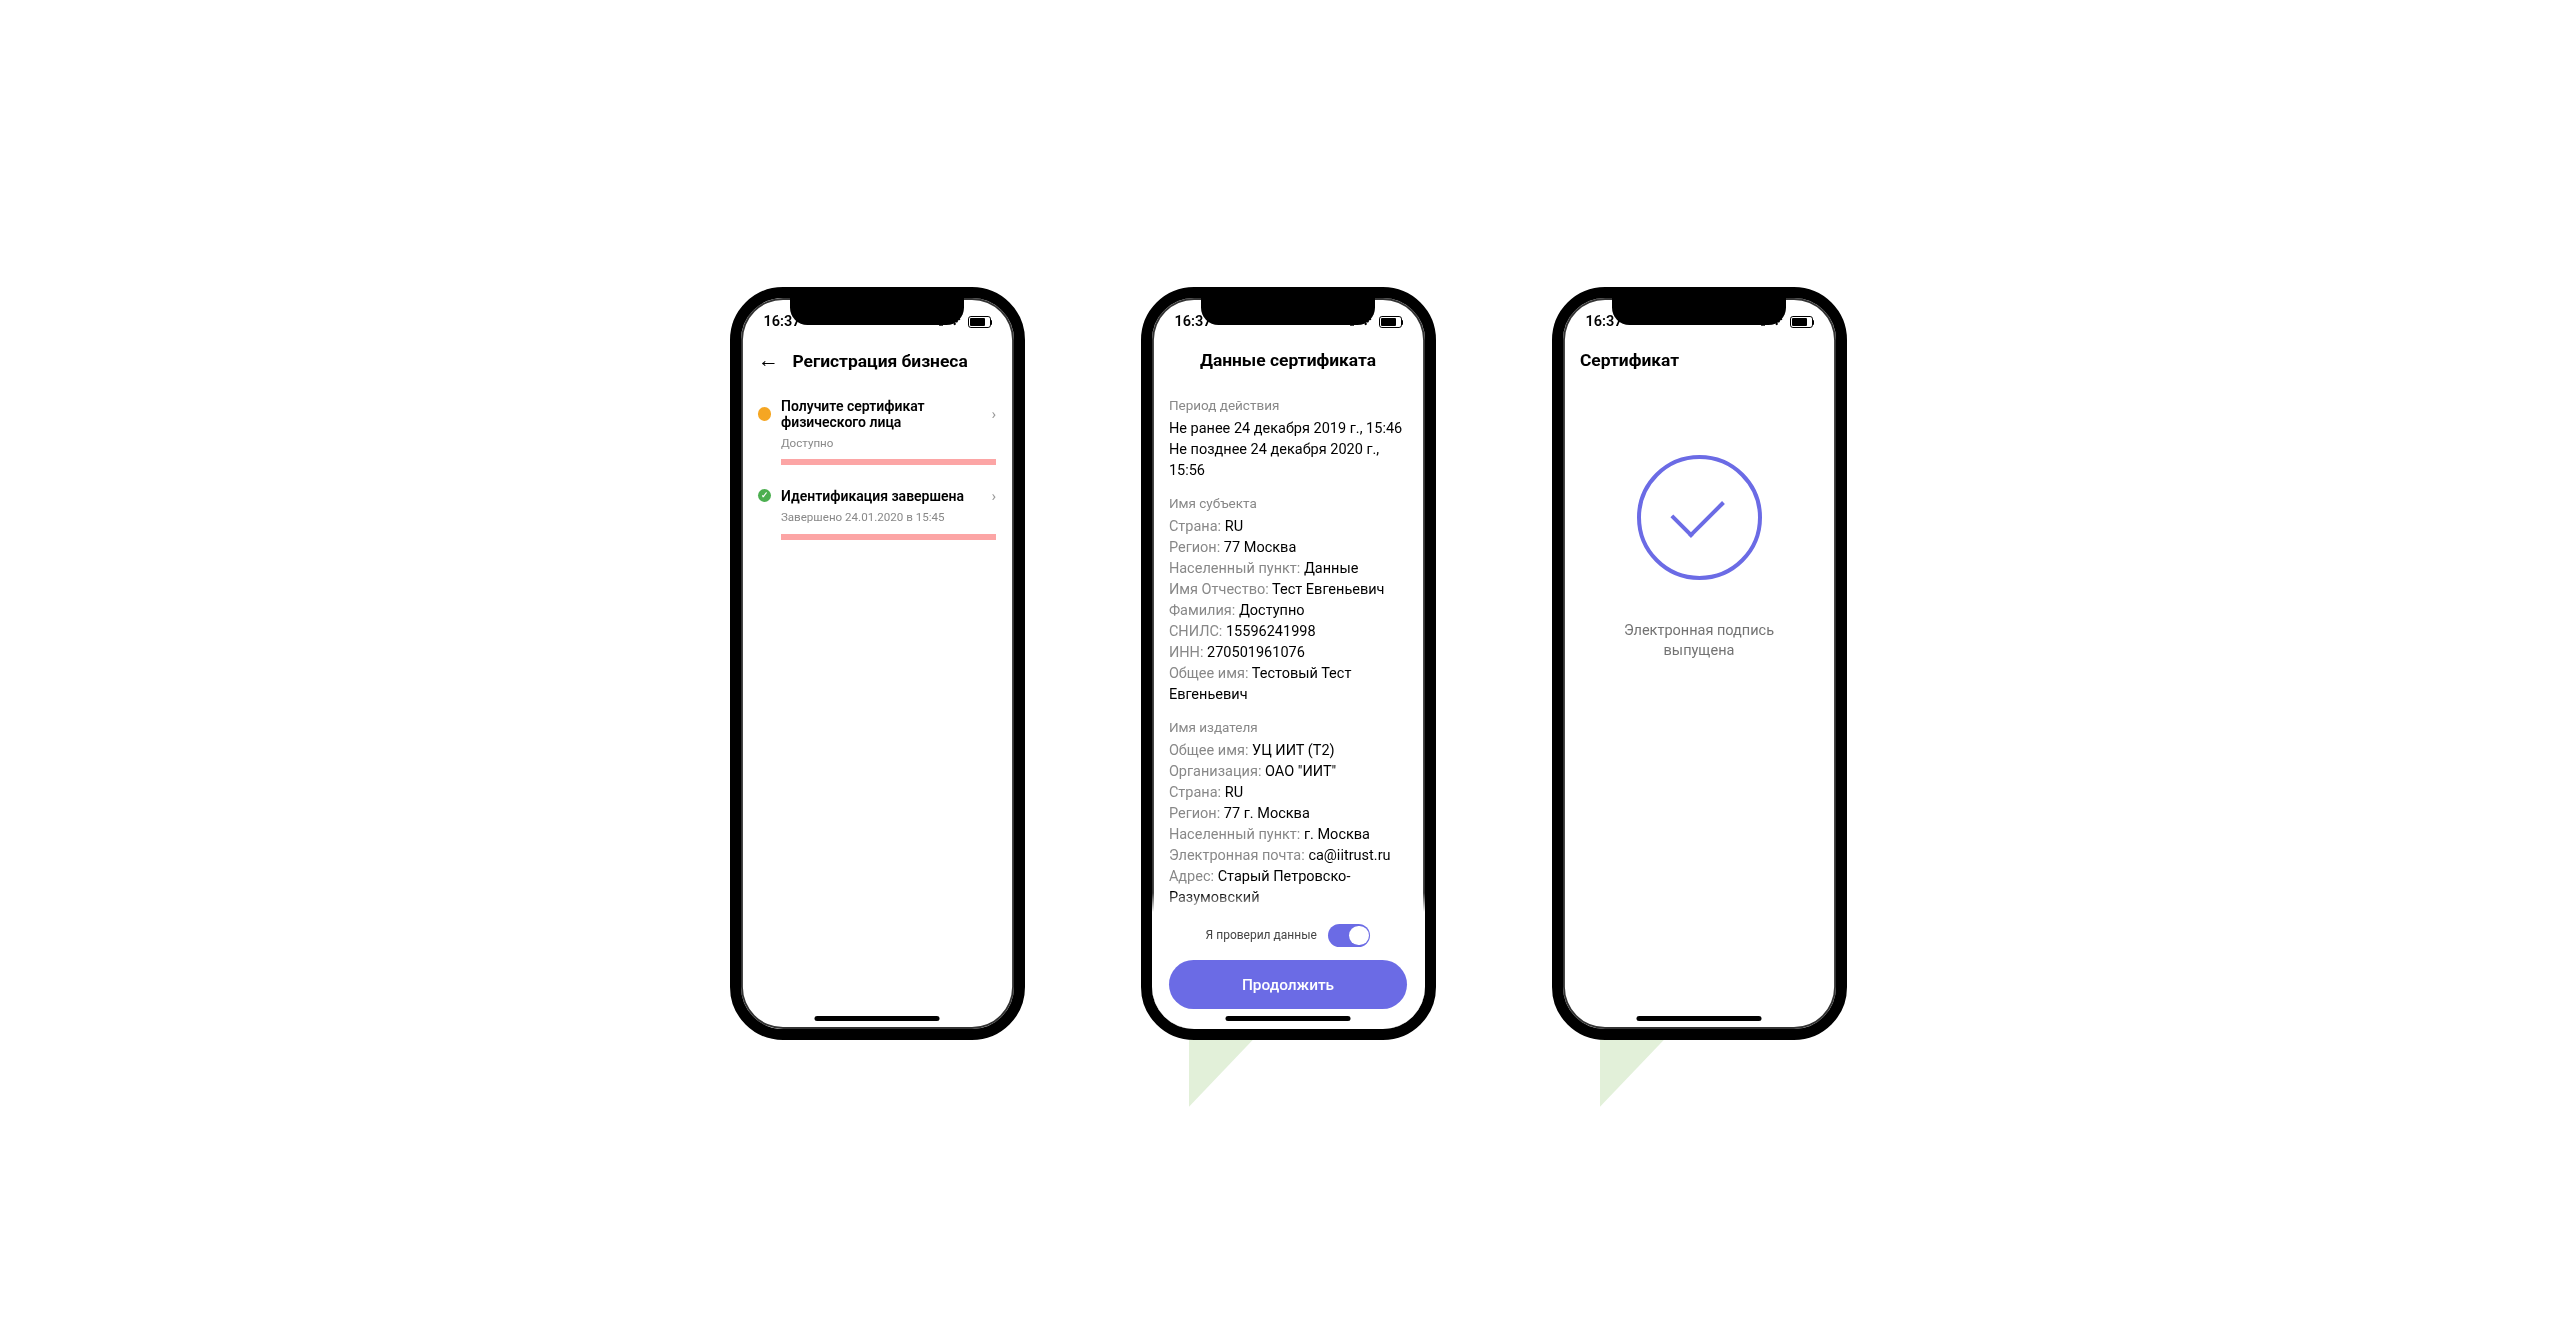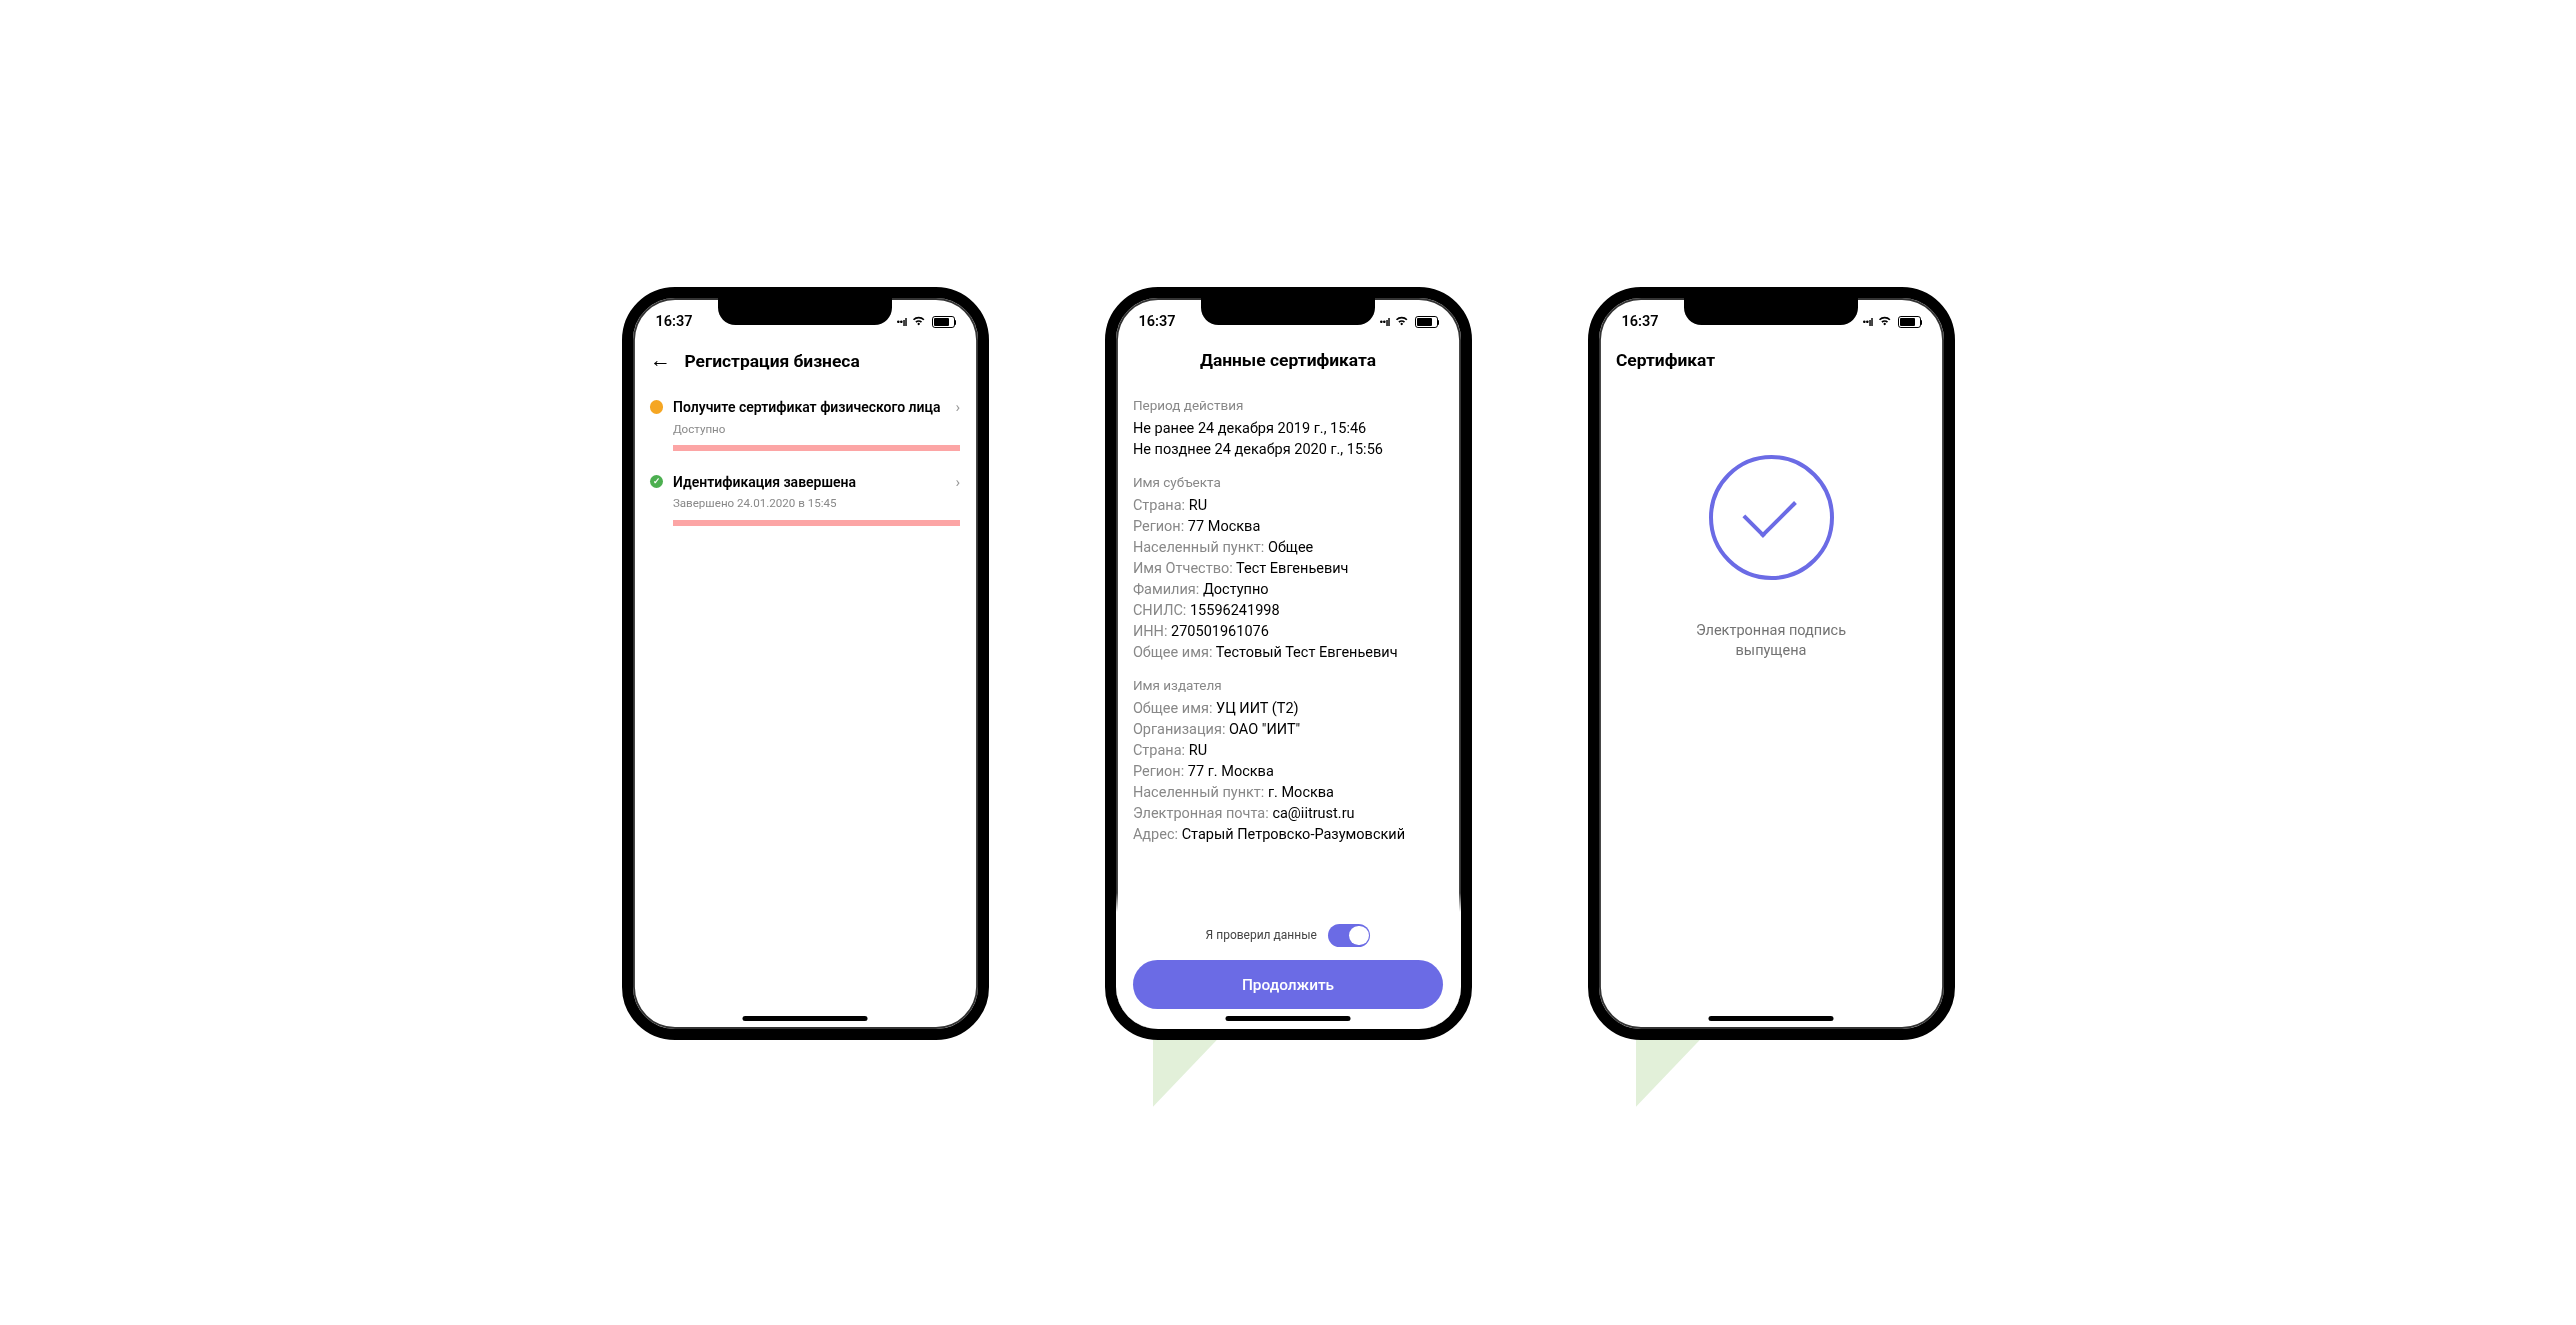--- a/index.html
+++ b/index.html
@@ -13,21 +13,21 @@
       padding: 19.3px;
       width: 2576px;
       height: 1326px;
     }
     .phone-slot {
       position: relative;
       display: flex;
       align-items: center;
     }
     .phone {
-      width: 367px;
+      width: 295px;
       height: 753px;
       background: #fff;
       border: 11.6px solid #000;
       border-radius: 53px;
       position: relative;
       overflow: hidden;
       box-shadow: 0 0 0 1.9px #333 inset;
     }
     .notch {
       position: absolute;
@@ -358,21 +358,21 @@
       </div>
 
       <div class="cert-body">
         <div class="section-label">Период действия</div>
         <div class="data-line">Не ранее 24 декабря 2019 г., 15:46</div>
         <div class="data-line">Не позднее 24 декабря 2020 г., 15:56</div>
 
         <div class="section-label">Имя субъекта</div>
         <div class="data-line"><span class="data-key">Страна:</span> <span class="data-val">RU</span></div>
         <div class="data-line"><span class="data-key">Регион:</span> <span class="data-val">77 Москва</span></div>
-        <div class="data-line"><span class="data-key">Населенный пункт:</span> <span class="data-val">Общее</span></div>
+        <div class="data-line"><span class="data-key">Населенный пункт:</span> <span class="data-val">Данные</span></div>
         <div class="data-line"><span class="data-key">Имя Отчество:</span> <span class="data-val">Тест Евгеньевич</span></div>
         <div class="data-line"><span class="data-key">Фамилия:</span> <span class="data-val">Доступно</span></div>
         <div class="data-line"><span class="data-key">СНИЛС:</span> <span class="data-val">15596241998</span></div>
         <div class="data-line"><span class="data-key">ИНН:</span> <span class="data-val">270501961076</span></div>
         <div class="data-line"><span class="data-key">Общее имя:</span> <span class="data-val">Тестовый Тест Евгеньевич</span></div>
 
         <div class="section-label">Имя издателя</div>
         <div class="data-line"><span class="data-key">Общее имя:</span> <span class="data-val">УЦ ИИТ (Т2)</span></div>
         <div class="data-line"><span class="data-key">Организация:</span> <span class="data-val">ОАО "ИИТ"</span></div>
         <div class="data-line"><span class="data-key">Страна:</span> <span class="data-val">RU</span></div>

